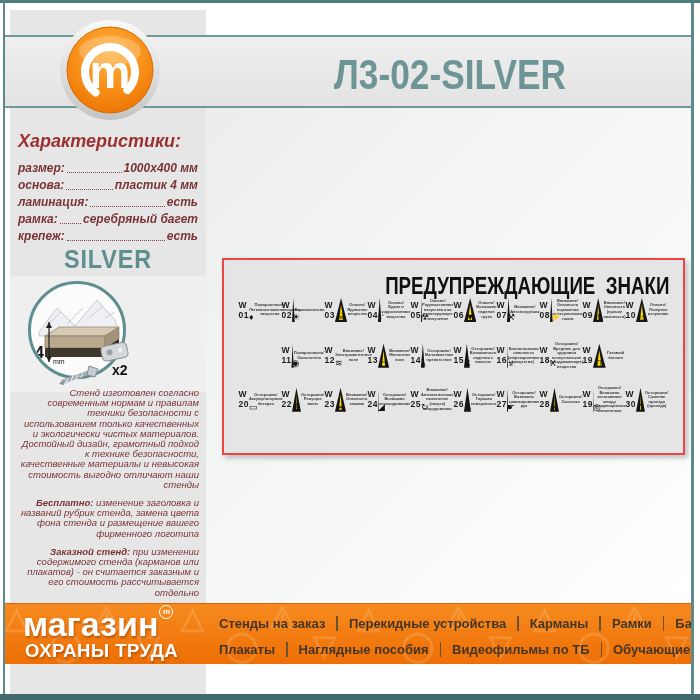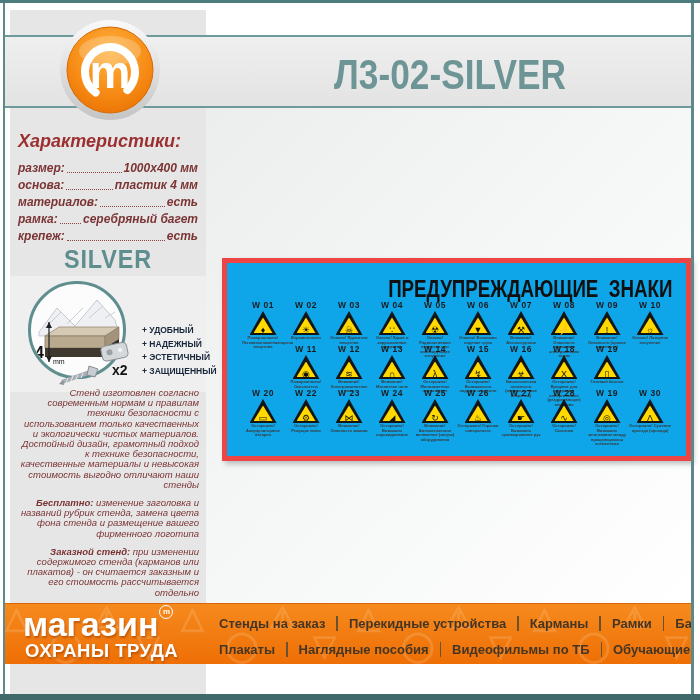--- a/index.html
+++ b/index.html
@@ -42,27 +42,27 @@
   .screws { position:absolute; left:58px; top:342px; width:88px; height:48px; z-index:4; }
   .screws .x2 { position:absolute; left:54px; top:20px; font-size:14px; font-weight:bold; color:#111;text-align:right; }
   .features { position:absolute; left:142px; top:324px; z-index:3; }
   .feature-item { font-size:8.5px; font-weight:bold; color:#17263a; line-height:13.5px; white-space:nowrap; }
 
   .paragraphs { position:absolute; left:18px; top:388px; width:181px; z-index:3;text-align:right; }
   .side-par { margin:0 0 8px 0; font-size:9.5px; line-height:10.2px; font-style:italic; color:#7b3434; }
   .side-par b { font-weight:bold; }
 
   
-  .poster { position:absolute; left:222px; top:258px; width:459px; height:193px; background:#0ea5e9;
-            border:5px solid #ef4444; box-shadow:3px 3px 5px rgba(110,120,120,0.45); z-index:5; }
+  .poster { position:absolute; left:222px; top:258px; width:459px; height:193px; background:#e5e5e5;
+            border:2px solid #ef4444; box-shadow:3px 3px 5px rgba(110,120,120,0.45); z-index:5; }
   .poster-title { position:absolute; top:12px; right:14px; font-size:24px; font-weight:bold; color:#101010;
                   transform:scaleX(0.78); transform-origin:right center; white-space:pre; letter-spacing:0; }
   .sign-row { position:absolute; left:0; width:100%; display:flex; justify-content:center; }
   .row-0 { top:37px; } .row-1 { top:81px; } .row-2 { top:125px; }
-  .sign-cell { width:43px; display:flex; flex-direction:column; align-items:center; }
+  .sign-cell { width:43px; display:flex; flex-direction:row; align-items:center; }
   .sign-code { font-size:8.5px; font-weight:bold; color:#1c1c1c; letter-spacing:0.5px; line-height:10px; }
   .tri { position:relative; width:27px; height:24px; margin-top:1px; }
   .tri-outer { position:absolute; left:0; top:0; right:0; bottom:0; background:#151515;
                clip-path:polygon(50% 0, 100% 100%, 0 100%); }
   .tri-inner { position:absolute; left:4px; right:4px; top:6.5px; bottom:2px; background:#ffd900;
                clip-path:polygon(50% 0, 100% 100%, 0 100%); }
   .tri-glyph { position:absolute; left:0; right:0; bottom:0px; text-align:center; font-size:9px;
                line-height:10px; color:#111; }
   .sign-caption { margin-top:1px; width:42px; font-size:4px; line-height:4.6px; color:#3a3a3a;
                   text-align:center; font-weight:bold; }
@@ -122,21 +122,21 @@
         <span class="spec-label">размер:</span>
         <span class="spec-leader"></span>
         <span class="spec-value">1000х400  мм</span>
       </div>
       <div class="spec-row">
         <span class="spec-label">основа:</span>
         <span class="spec-leader"></span>
         <span class="spec-value">пластик 4 мм</span>
       </div>
       <div class="spec-row">
-        <span class="spec-label">материалов:</span>
+        <span class="spec-label">ламинация:</span>
         <span class="spec-leader"></span>
         <span class="spec-value">есть</span>
       </div>
       <div class="spec-row">
         <span class="spec-label">рамка:</span>
         <span class="spec-leader"></span>
         <span class="spec-value">серебряный багет</span>
       </div>
       <div class="spec-row">
         <span class="spec-label">крепеж:</span>
@@ -170,26 +170,20 @@
         <circle cx="52" cy="9" r="3" fill="#9aa0a5"></circle>
         <circle cx="63" cy="9" r="2.2" fill="#f0f2f4"></circle>
       </g>
       <line x1="4" y1="40" x2="32" y2="30" stroke="#a8aeb3" stroke-width="4"></line>
       <path d="M8 41 L10 36 M13 39 L15 34 M18 37 L20 33 M23 36 L25 31" stroke="#eceff1" stroke-width="1"></path>
       <polygon points="1,42 6,43 5,38" fill="#8b9196"></polygon>
       <polygon points="31,24 40,27 37,35 29,33" fill="#c7ccd0" stroke="#878d92" stroke-width="1"></polygon>
     </svg>
     <span class="x2">x2</span>
   </div>
-  <div class="features">
-      <div class="feature-item">+ УДОБНЫЙ</div>
-      <div class="feature-item">+ НАДЕЖНЫЙ</div>
-      <div class="feature-item">+ ЭСТЕТИЧНЫЙ</div>
-      <div class="feature-item">+ ЗАЩИЩЕННЫЙ</div>
-    </div>
 
   <div class="paragraphs">
       <p class="side-par"><span>Стенд изготовлен согласно современным нормам и правилам техники безопасности с использованием только качественных и экологически чистых материалов. Достойный дизайн, грамотный подход к технике безопасности, качественные материалы и невысокая стоимость выгодно отличают наши стенды</span></p>
       <p class="side-par"><b>Бесплатно:</b><span> изменение заголовка и названий рубрик стенда, замена цвета фона стенда и размещение вашего фирменного логотипа</span></p>
       <p class="side-par"><b>Заказной стенд:</b><span> при изменении содержимого стенда (карманов или плакатов) - он считается заказным и его стоимость рассчитывается отдельно</span></p>
       <p class="side-par"><span>Изготавливаем </span><b>стенды на заказ</b><span> - любого размера, любой комплектации, любого дизайна и оформления</span></p>
     </div>
 
   <div class="poster">
     <div class="poster-title">ПРЕДУПРЕЖДАЮЩИЕ  ЗНАКИ</div>

